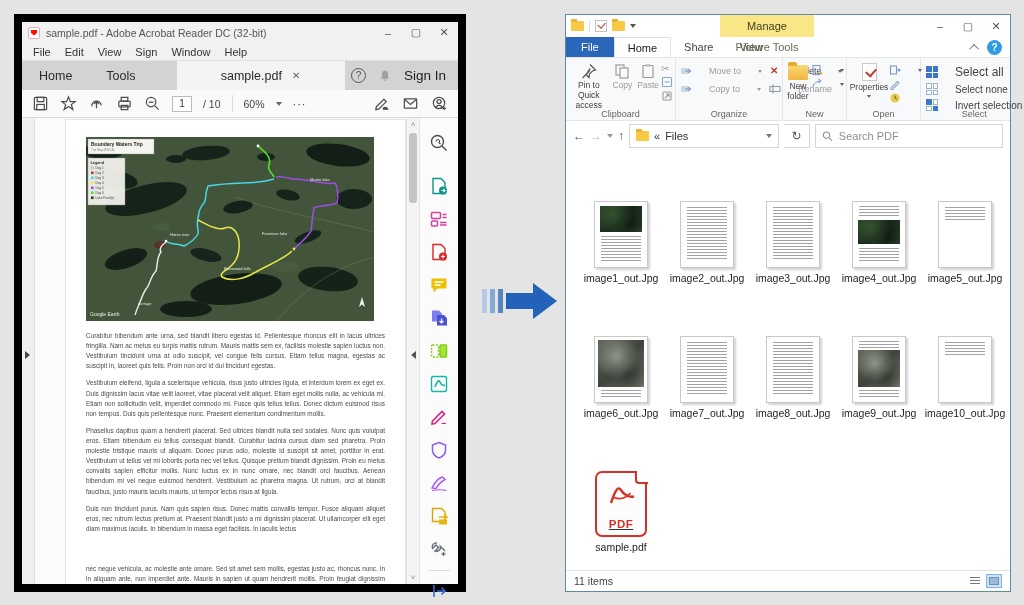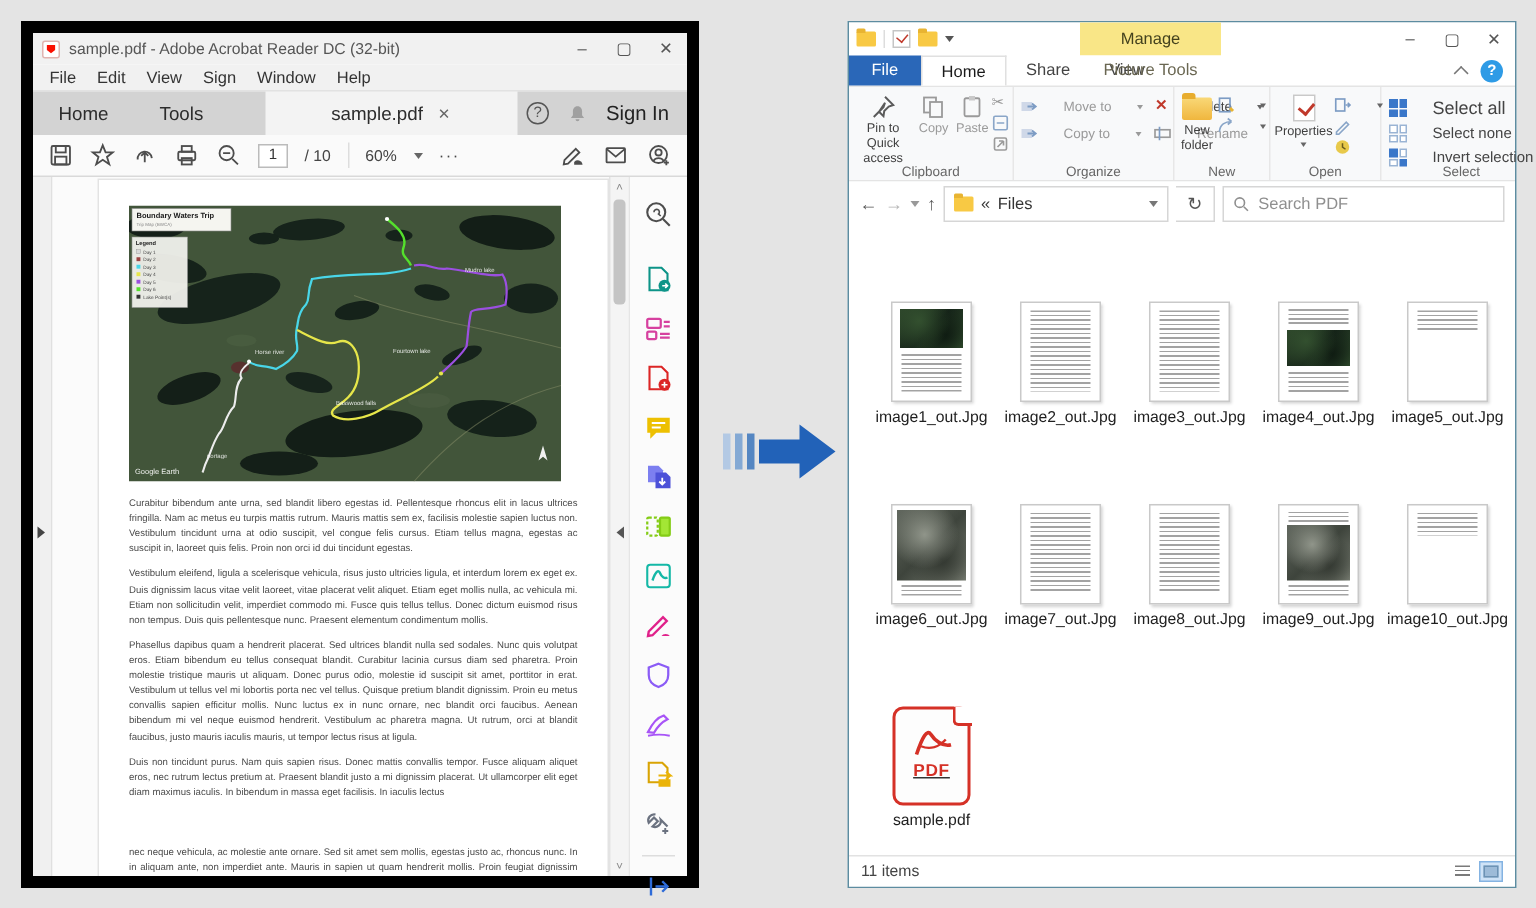--- a/index.html
+++ b/index.html
@@ -116,21 +116,21 @@
   .frow { display:flex; margin-bottom:3px; }
   .fcell { width:86px; height:88px; display:flex; flex-direction:column; align-items:center;margin-top:44px; }
   .fthumb { width:54px; height:67px; background:#fff; border:1px solid #c9c9c9; box-shadow:1.5px 1.5px 2px rgba(0,0,0,.18); position:relative; }
   .fthumb i { display:block; position:absolute; }
   .tl { left:6px; right:6px; background:repeating-linear-gradient(to bottom,#a3a3a3 0 1px,transparent 1px 3px); }
   .tm { left:5px; right:5px; }
   .tm.g { background:radial-gradient(circle at 30% 30%,#33502f,transparent 60%),radial-gradient(circle at 70% 65%,#0e1a11,transparent 55%),linear-gradient(135deg,#2c4429,#17261a 50%,#33502f); }
   .tm.y { background:radial-gradient(circle at 40% 35%,#90958a,transparent 55%),radial-gradient(circle at 65% 70%,#31362f,transparent 50%),linear-gradient(135deg,#61675e,#3e443c 50%,#787d72); }
   .fname { font-size:10.5px; color:#1f1f1f; margin-top:4px; }
   .pdfcell { height:100px; }
-  .pdficon-box { width:52px; height:66px; border:2.5px solid #d53127; border-radius:7px; background:#fdfdfd; position:relative; display:flex; flex-direction:column; align-items:center; justify-content:flex-end; padding-bottom:15px;text-decoration:underline; }
+  .pdficon-box { width:52px; height:66px; border:2.5px solid #d53127; border-radius:7px; background:#fdfdfd; position:relative; display:flex; flex-direction:column; align-items:center; justify-content:flex-end; padding-bottom:5px;text-decoration:underline; }
   .pdffold { position:absolute; top:-2.5px; right:-2.5px; width:13px; height:13px; background:#fff; border-bottom:2.5px solid #d53127; border-left:2.5px solid #d53127; border-bottom-left-radius:4px; border-top-right-radius:6px; }
   .pdftext { font-size:11.5px; font-weight:bold; color:#d53127; letter-spacing:.5px; }
   .amark { width:30px; height:24px; position:absolute; top:9px; left:10px; }
 
   .ex-statusbar { height:21px; border-top:1px solid #e2e2e2; display:flex; align-items:center; padding:0 8px; font-size:10.5px; color:#444; flex:0 0 auto; background:#fff; }
   .view-icons { margin-left:auto; display:flex; gap:3px; align-items:center; }
   .vicon { width:16px; height:14px; display:flex; align-items:center; justify-content:center; }
   .vicon.sel { background:#cfe3f7; border:1px solid #84b3e2; }
   .list-glyph { width:10px; height:8px; background:repeating-linear-gradient(to bottom,#7a7a7a 0 1px,transparent 1px 3px); }
   .thumb-glyph { width:10px; height:8px; background:#9dbbd8; border:1px solid #6d93b5; }

